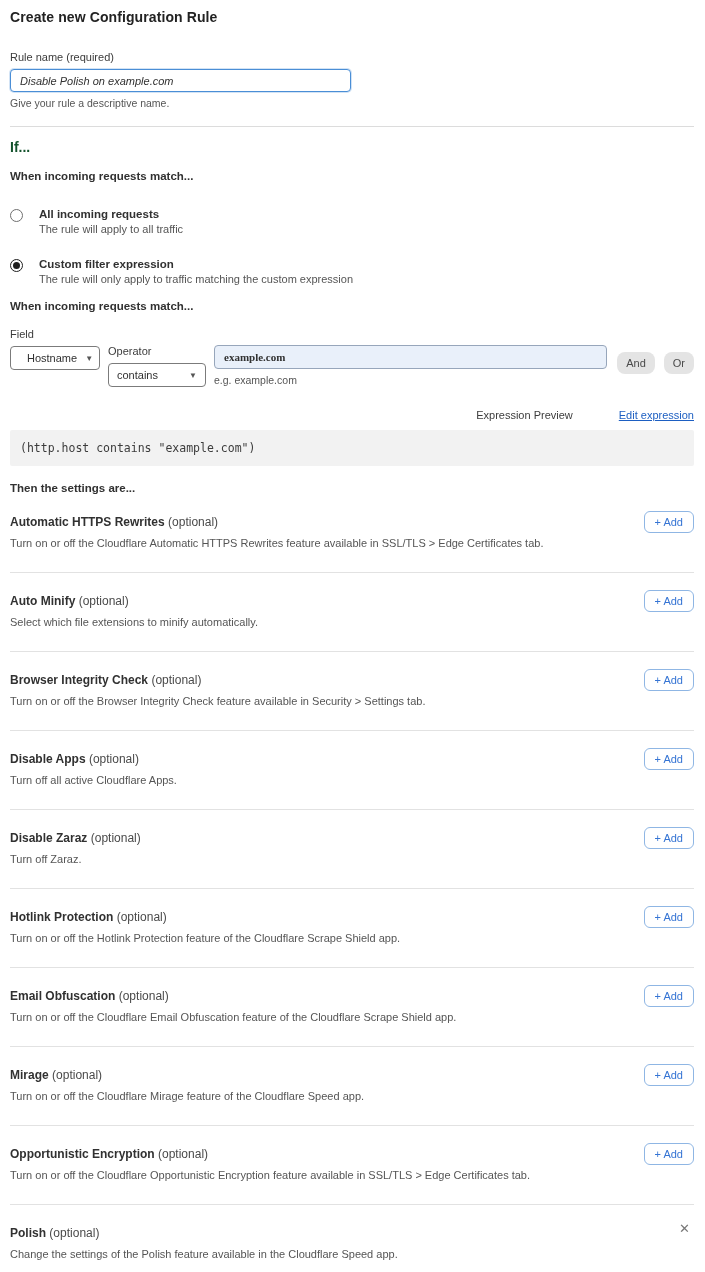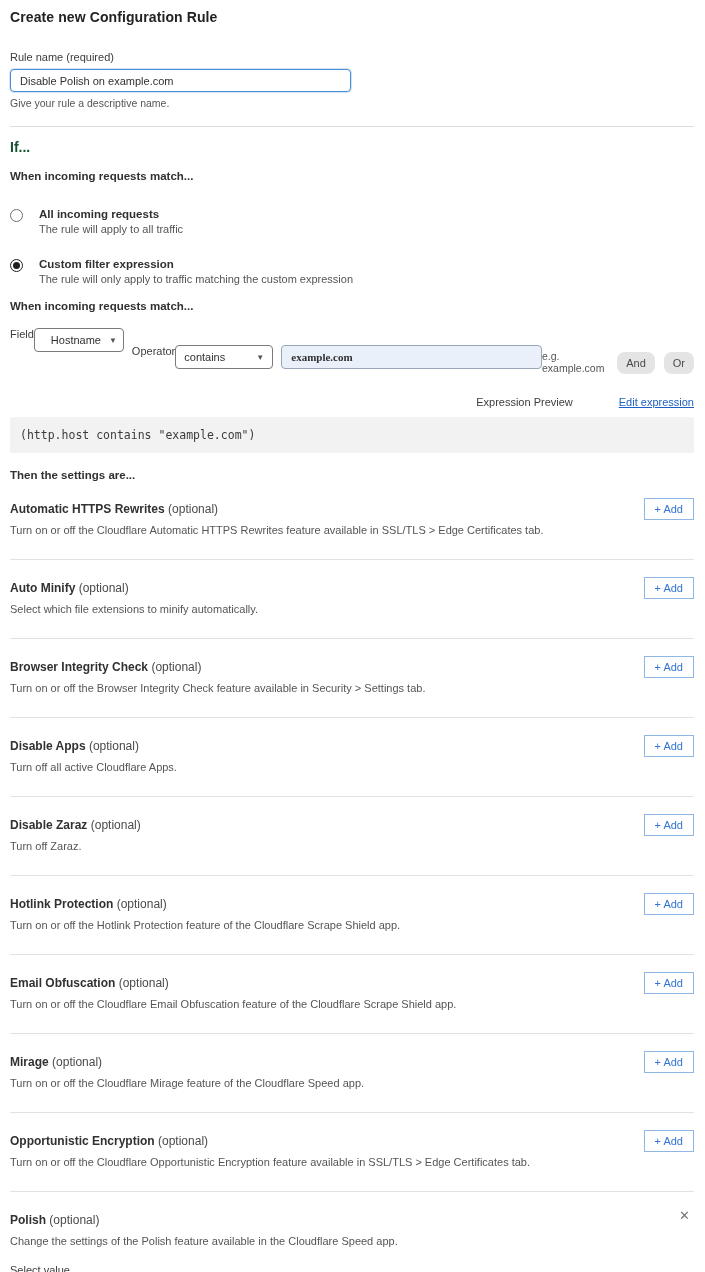--- a/index.html
+++ b/index.html
@@ -15,20 +15,21 @@
   h1.page-title { font-size: 14px; font-weight: bold; color: #222; letter-spacing: .1px; }
 
   
   .field-label { display: block; margin-top: 26px; font-size: 11px; color: #3c3c3c; }
   .rule-name-input {
     margin-top: 6px; width: 341px; height: 23px;
     border: 1px solid #4a8ed6; border-radius: 4px;
     padding: 0 9px; font-size: 11px; color: #313131;
     font-family: "Liberation Sans", sans-serif; outline: none; background: #fff;
     box-shadow: 0 0 0 1px rgba(74,142,214,.25);
+    font-style: italic;
   }
   .helper { margin-top: 5px; font-size: 10.5px; color: #555; }
 
   hr.divider { border: none; border-top: 1px solid #dcdcdc; margin: 17px 0 0 0; }
 
   h2.section-heading { margin-top: 12px; font-size: 14px; font-weight: bold; color: #14532d; }
   .match-heading { margin-top: 15px; font-size: 11.5px; font-weight: bold; color: #313131; }
 
   
   .radio-row { display: flex; margin-top: 26px; cursor: pointer; }
@@ -42,21 +43,21 @@
   .radio.selected::after {
     content: ""; position: absolute; left: 2px; top: 2px;
     width: 7px; height: 7px; border-radius: 50%; background: #1f1f1f;
   }
   .radio-text { margin-left: 16px; }
   .radio-label { font-size: 11.5px; font-weight: bold; color: #313131; }
   .radio-desc { margin-top: 3px; font-size: 11px; color: #555; }
 
   
   .eb-row { display: flex; margin-top: 16px; align-items: flex-start; }
-  .eb-col { display: flex; flex-direction: row; }
+  .eb-col { display: flex; flex-direction: column; }
   .eb-col + .eb-col { margin-left: 8px; margin-top: 17px; }
   .eb-label { font-size: 11px; color: #3c3c3c; margin-bottom: 6px; }
   .select-box {
     height: 24px; border: 1px solid #7b7b7b; border-radius: 4px; background: #fff;
     display: flex; align-items: center; justify-content: space-between;
     padding: 0 8px; font-size: 11px; color: #313131; cursor: pointer;
   }
   .select-box .caret { font-size: 8px; color: #555; margin-left: 8px; }
   .w-field { width: 90px; padding-left: 16px; }
   .w-operator { width: 98px; }
@@ -87,21 +88,21 @@
 
   
   .setting-row { position: relative; padding: 21px 0 23px 0; border-bottom: 1px solid #e2e2e2; }
   .setting-title { font-size: 12px; color: #313131; }
   .setting-title .name { font-weight: bold; }
   .setting-title .optional { font-weight: normal; color: #4a4a4a; }
   .setting-desc { margin-top: 8px; font-size: 11px; color: #555; }
   .add-btn {
     position: absolute; right: 0; top: 17px;
     height: 22px; padding: 0 10px; background: #fff;
-    border: 1px solid #8fb6e4; border-radius: 0;
+    border: 1px solid #8fb6e4; border-radius: 6px;
     font-size: 11px; color: #3574d4; font-family: "Liberation Sans", sans-serif; cursor: pointer;
   }
   .setting-row.polish { border-bottom: none; padding-bottom: 0; }
   .close-icon {
     position: absolute; right: 4px; top: 17px;
     font-size: 13px; color: #777; cursor: pointer; line-height: 1;
   }
   .polish-select-label { margin-top: 17px; font-size: 11px; color: #3c3c3c; }
 </style>
 </head>

